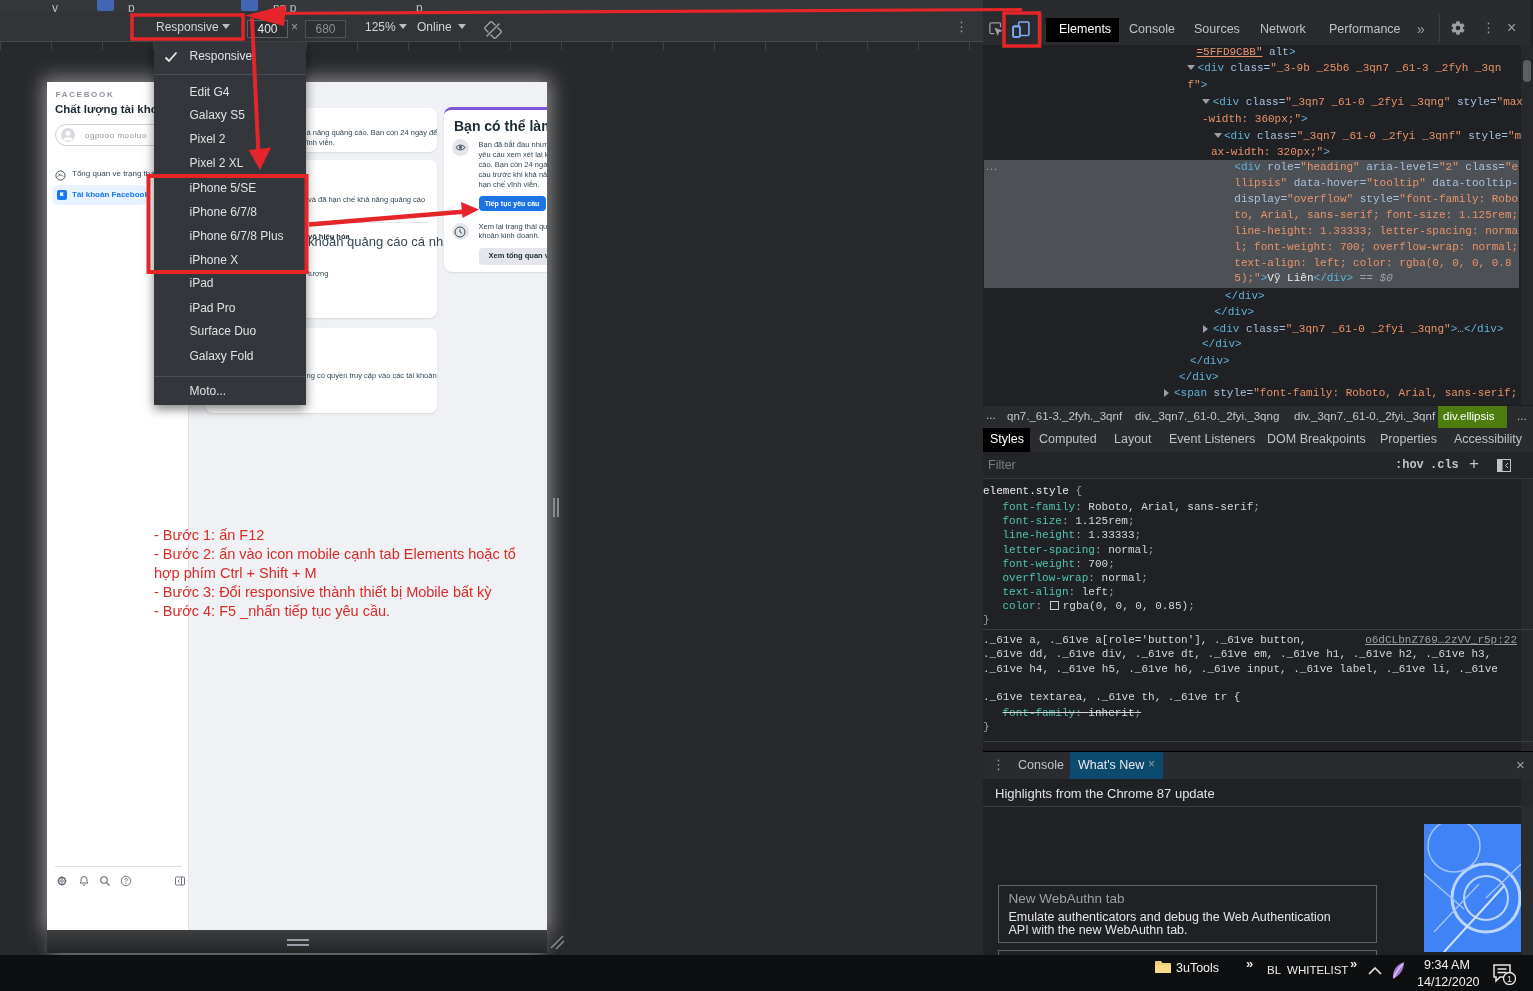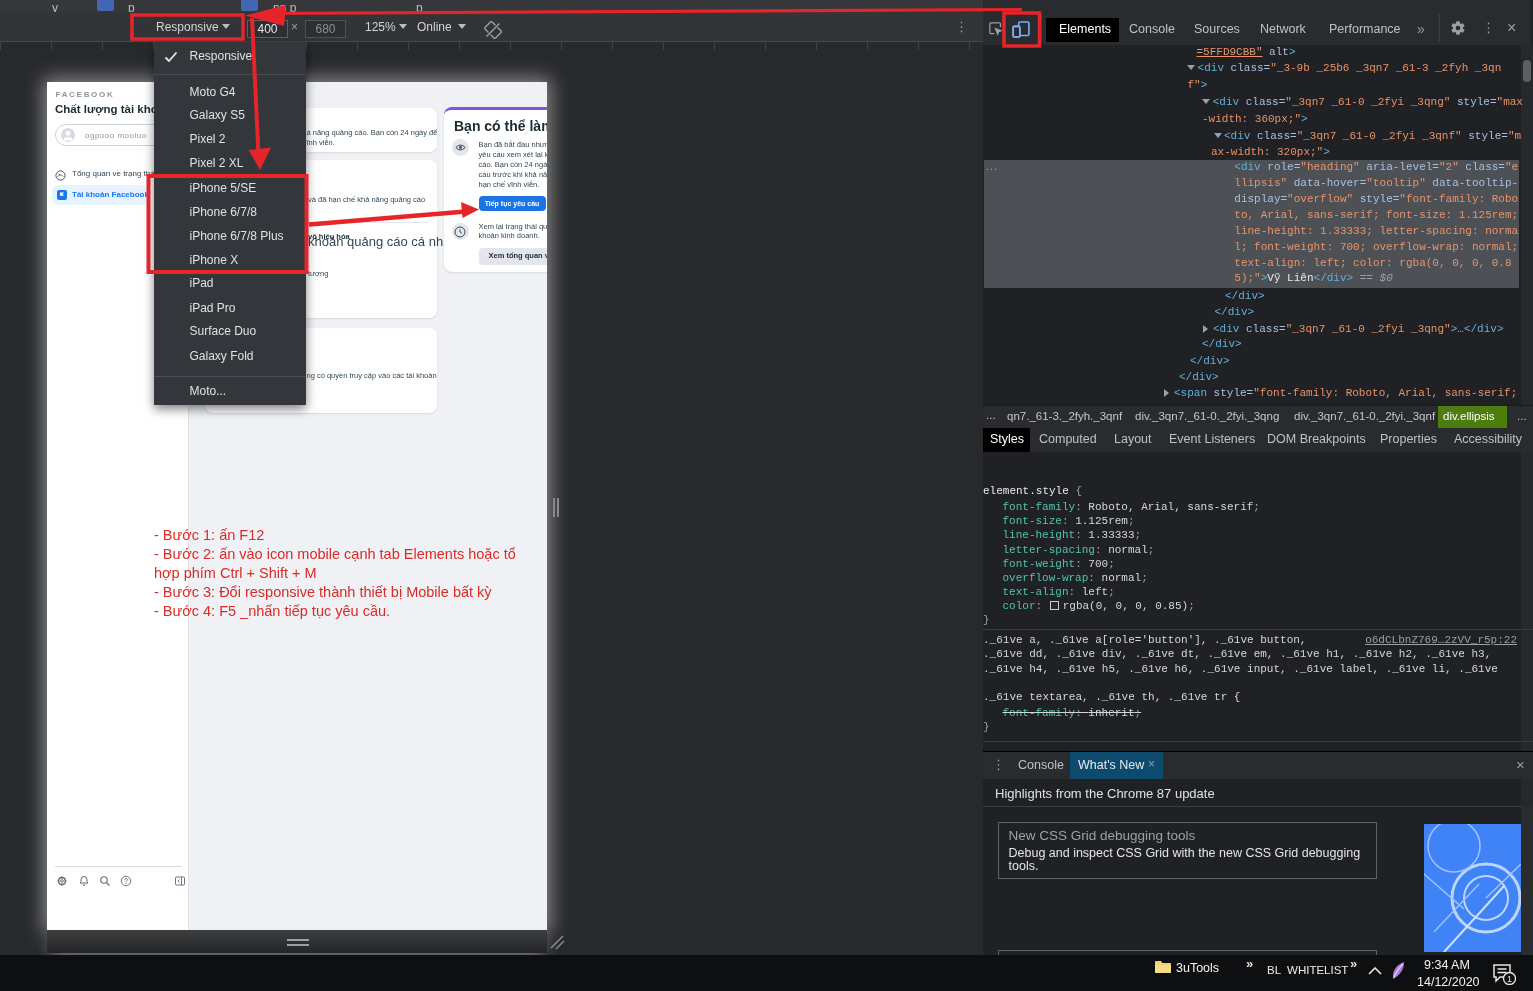--- a/index.html
+++ b/index.html
@@ -151,21 +151,21 @@
 <svg class="abs" style="left:548px;top:933px" width="18" height="18" viewBox="0 0 18 18">
     <path d="M3 15 L15 3 M8 16 L16 8" stroke="#86898d" stroke-width="1.6" fill="none"></path>
   </svg>
 
 <div class="abs" style="left:153.5px;top:42px;width:152.5px;height:363px;background:#33363a;box-shadow:0 4px 10px rgba(0,0,0,.5)">
  <svg class="abs" style="left:10px;top:9px" width="14" height="12" viewBox="0 0 14 12">
       <path d="M1.5 6.5 L5 10 L12.5 1.5" fill="none" stroke="#e8eaed" stroke-width="1.8"></path>
     </svg>
  <div class="mi" style="top:7px">Responsive</div>
  <div class="abs" style="left:0;top:31.5px;width:152.5px;height:1px;background:#4a4d52"></div>
- <div class="mi" style="top:42.5px">Moto G4</div>
+ <div class="mi" style="top:42.5px">Edit G4</div>
  <div class="mi" style="top:66.3px">Galaxy S5</div>
  <div class="mi" style="top:90px">Pixel 2</div>
  <div class="mi" style="top:114px">Pixel 2 XL</div>
  <div class="mi" style="top:138.5px">iPhone 5/SE</div>
  <div class="mi" style="top:162.5px">iPhone 6/7/8</div>
  <div class="mi" style="top:186.5px">iPhone 6/7/8 Plus</div>
  <div class="mi" style="top:210.5px">iPhone X</div>
  <div class="mi" style="top:234px">iPad</div>
  <div class="mi" style="top:258.5px">iPad Pro</div>
  <div class="mi" style="top:282px">Surface Duo</div>
@@ -250,20 +250,31 @@
         <span style="position:absolute;left:7px;top:4px">Styles</span>
       </div>
   <div class="abs" style="left:56px;top:4px">Computed</div>
   <div class="abs" style="left:131px;top:4px">Layout</div>
   <div class="abs" style="left:186px;top:4px">Event Listeners</div>
   <div class="abs" style="left:284px;top:4px">DOM Breakpoints</div>
   <div class="abs" style="left:397px;top:4px">Properties</div>
   <div class="abs" style="left:471px;top:4px">Accessibility</div>
  </div>
 
+ <div class="abs" style="left:0;top:452px;width:550px;height:27px;background:#242528;border-bottom:1px solid #36373a">
+  <div class="abs" style="left:5px;top:6px;font-size:12.5px;color:#797d82">Filter</div>
+  <div class="abs" style="left:412px;top:6px;font-size:12px;font-weight:bold;color:#c0c3c7;font-family:'Liberation Mono',monospace">:hov</div>
+  <div class="abs" style="left:447px;top:6px;font-size:12px;font-weight:bold;color:#c0c3c7;font-family:'Liberation Mono',monospace">.cls</div>
+  <div class="abs" style="left:486px;top:2px;font-size:17px;color:#c0c3c7">+</div>
+  <svg class="abs" style="left:514px;top:7px" width="14" height="13" viewBox="0 0 14 13">
+        <rect x="0.5" y="0.5" width="13" height="12" fill="none" stroke="#c0c3c7"></rect>
+        <rect x="0.5" y="0.5" width="5" height="12" fill="#c0c3c7"></rect>
+        <path d="M11 4 L8.5 6.5 L11 9" stroke="#c0c3c7" fill="none"></path>
+      </svg>
+ </div>
 
  <div class="sl" style="left:0;top:484px"><span class="wh">element.style</span><span class="gy"> {</span></div>
  <div class="sl" style="left:19.5px;top:500.3px"><span class="tl">font-family</span><span class="gy">: </span>Roboto, Arial, sans-serif<span class="gy">;</span></div>
  <div class="sl" style="left:19.5px;top:514.3px"><span class="tl">font-size</span><span class="gy">: </span>1.125rem<span class="gy">;</span></div>
  <div class="sl" style="left:19.5px;top:528.4px"><span class="tl">line-height</span><span class="gy">: </span>1.33333<span class="gy">;</span></div>
  <div class="sl" style="left:19.5px;top:542.5px"><span class="tl">letter-spacing</span><span class="gy">: </span>normal<span class="gy">;</span></div>
  <div class="sl" style="left:19.5px;top:556.5px"><span class="tl">font-weight</span><span class="gy">: </span>700<span class="gy">;</span></div>
  <div class="sl" style="left:19.5px;top:570.6px"><span class="tl">overflow-wrap</span><span class="gy">: </span>normal<span class="gy">;</span></div>
  <div class="sl" style="left:19.5px;top:584.7px"><span class="tl">text-align</span><span class="gy">: </span>left<span class="gy">;</span></div>
  <div class="sl" style="left:19.5px;top:598.8px"><span class="tl">color</span><span class="gy">: </span><span style="display:inline-block;width:9px;height:9px;border:1px solid #caccd0;background:#26272a;margin:0 4px -1px 1px"></span>rgba(0, 0, 0, 0.85)<span class="gy">;</span></div>
@@ -283,23 +294,23 @@
   <div class="abs" style="left:9px;top:5px;color:#9aa0a6;font-size:13px">⋮</div>
   <div class="abs" style="left:35px;top:6px;font-size:12.5px;color:#bec1c6">Console</div>
   <div class="abs" style="left:87px;top:0;width:93px;height:27px;background:#0c4a6e">
     <span style="position:absolute;left:8px;top:6px;font-size:12.5px;color:#e8eaed">What's New</span>
     <span style="position:absolute;left:78px;top:5px;font-size:12px;color:#9aa0a6">×</span>
   </div>
   <div class="abs" style="left:533px;top:4px;font-size:15px;color:#9aa0a6">×</div>
  </div>
  <div class="abs" style="left:12px;top:786px;font-size:13px;color:#dfe1e5">Highlights from the Chrome 87 update</div>
  <div class="abs" style="left:0;top:806px;width:539px;height:1px;background:#3a3c40"></div>
- <div class="abs" style="left:14.5px;top:822px;width:379px;height:57px;border:1px solid #5f6368">
-   <div class="abs" style="left:10px;top:5px;font-size:13.5px;color:#9aa0a6">New CSS Grid debugging tools</div>
-   <div class="abs" style="left:10px;top:24px;font-size:12.5px;line-height:13px;color:#e3e5e8">Debug and inspect CSS Grid with the new CSS Grid debugging<br>tools.</div>
+ <div class="abs" style="left:14.5px;top:885px;width:379px;height:58px;border:1px solid #5f6368">
+   <div class="abs" style="left:10px;top:5px;font-size:13.5px;color:#9aa0a6">New WebAuthn tab</div>
+   <div class="abs" style="left:10px;top:25px;font-size:12.5px;line-height:13px;color:#e3e5e8">Emulate authenticators and debug the Web Authentication<br>API with the new WebAuthn tab.</div>
  </div>
  <div class="abs" style="left:14.5px;top:950px;width:379px;height:6px;border:1px solid #5f6368;border-bottom:none"></div>
  <svg class="abs" style="left:440.5px;top:824px" width="97" height="128" viewBox="0 0 97 128">
    <rect width="97" height="128" fill="#3f83f7"></rect>
    <circle cx="62" cy="74" r="34" fill="none" stroke="#bcd5fb" stroke-width="3"></circle>
    <circle cx="62" cy="74" r="22" fill="none" stroke="#bcd5fb" stroke-width="2"></circle>
    <circle cx="30" cy="22" r="26" fill="none" stroke="#9fc2fa" stroke-width="1.5"></circle>
    <path d="M10 108 L55 60 M62 74 L97 40 M0 50 L40 85" stroke="#9fc2fa" stroke-width="1.5"></path>
    <path d="M20 128 L80 62" stroke="#cfe1fc" stroke-width="2"></path>
  </svg>

